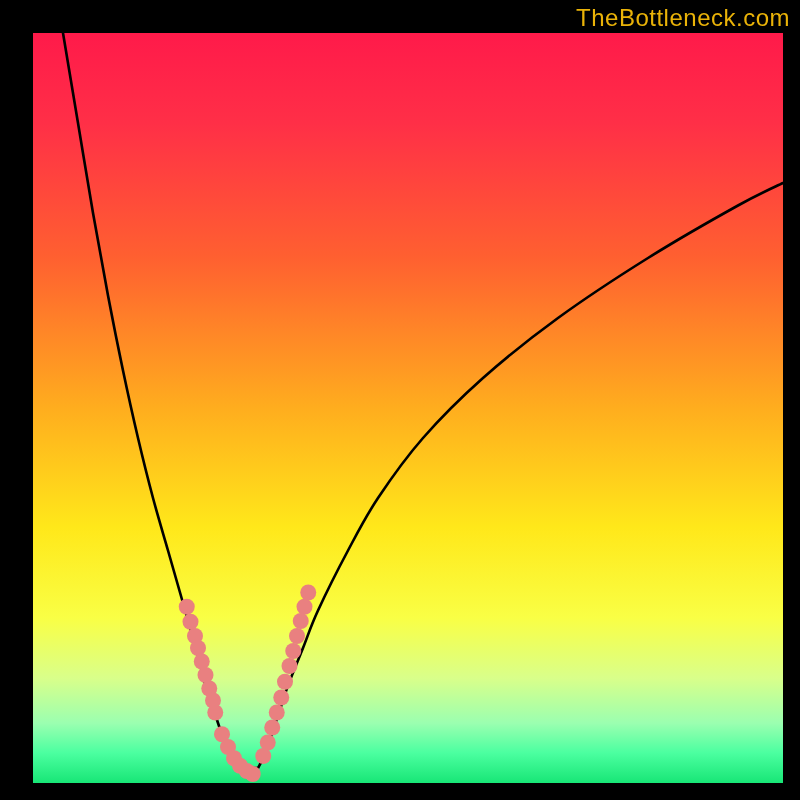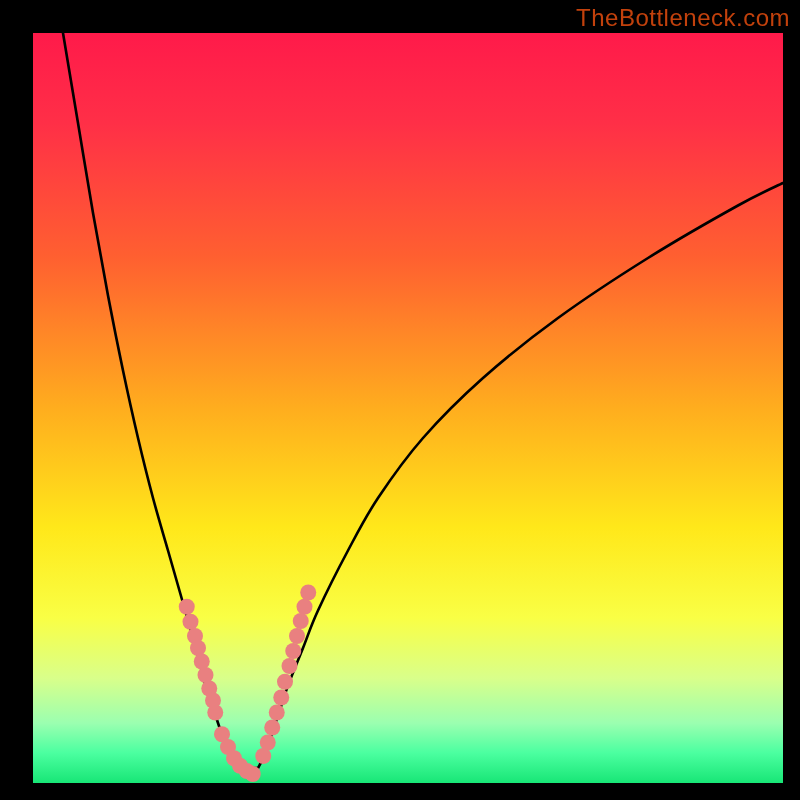--- a/index.html
+++ b/index.html
@@ -14,21 +14,21 @@
   .frame {
     position: relative;
     width: 800px;
     height: 800px;
     background: #000;
   }
   .watermark {
     position: absolute;
     top: 4px;
     right: 10px;
-    color: #c2410c;
+    color: #eab308;
     font-size: 24px;
     font-weight: 500;
     letter-spacing: 0.5px;
     z-index: 10;
   }
   .plot {
     position: absolute;
     left: 33px;
     top: 33px;
     width: 750px;

